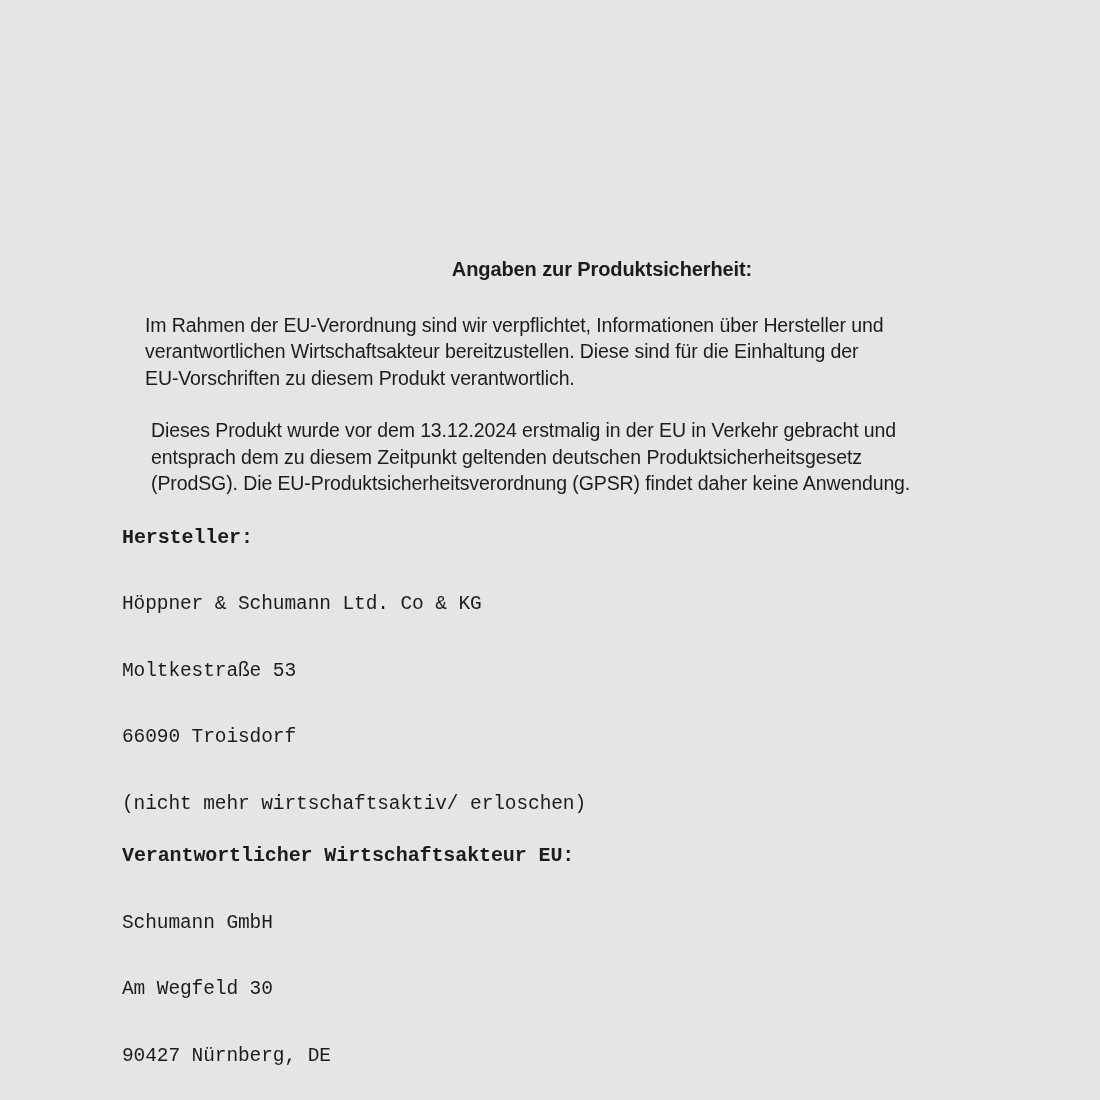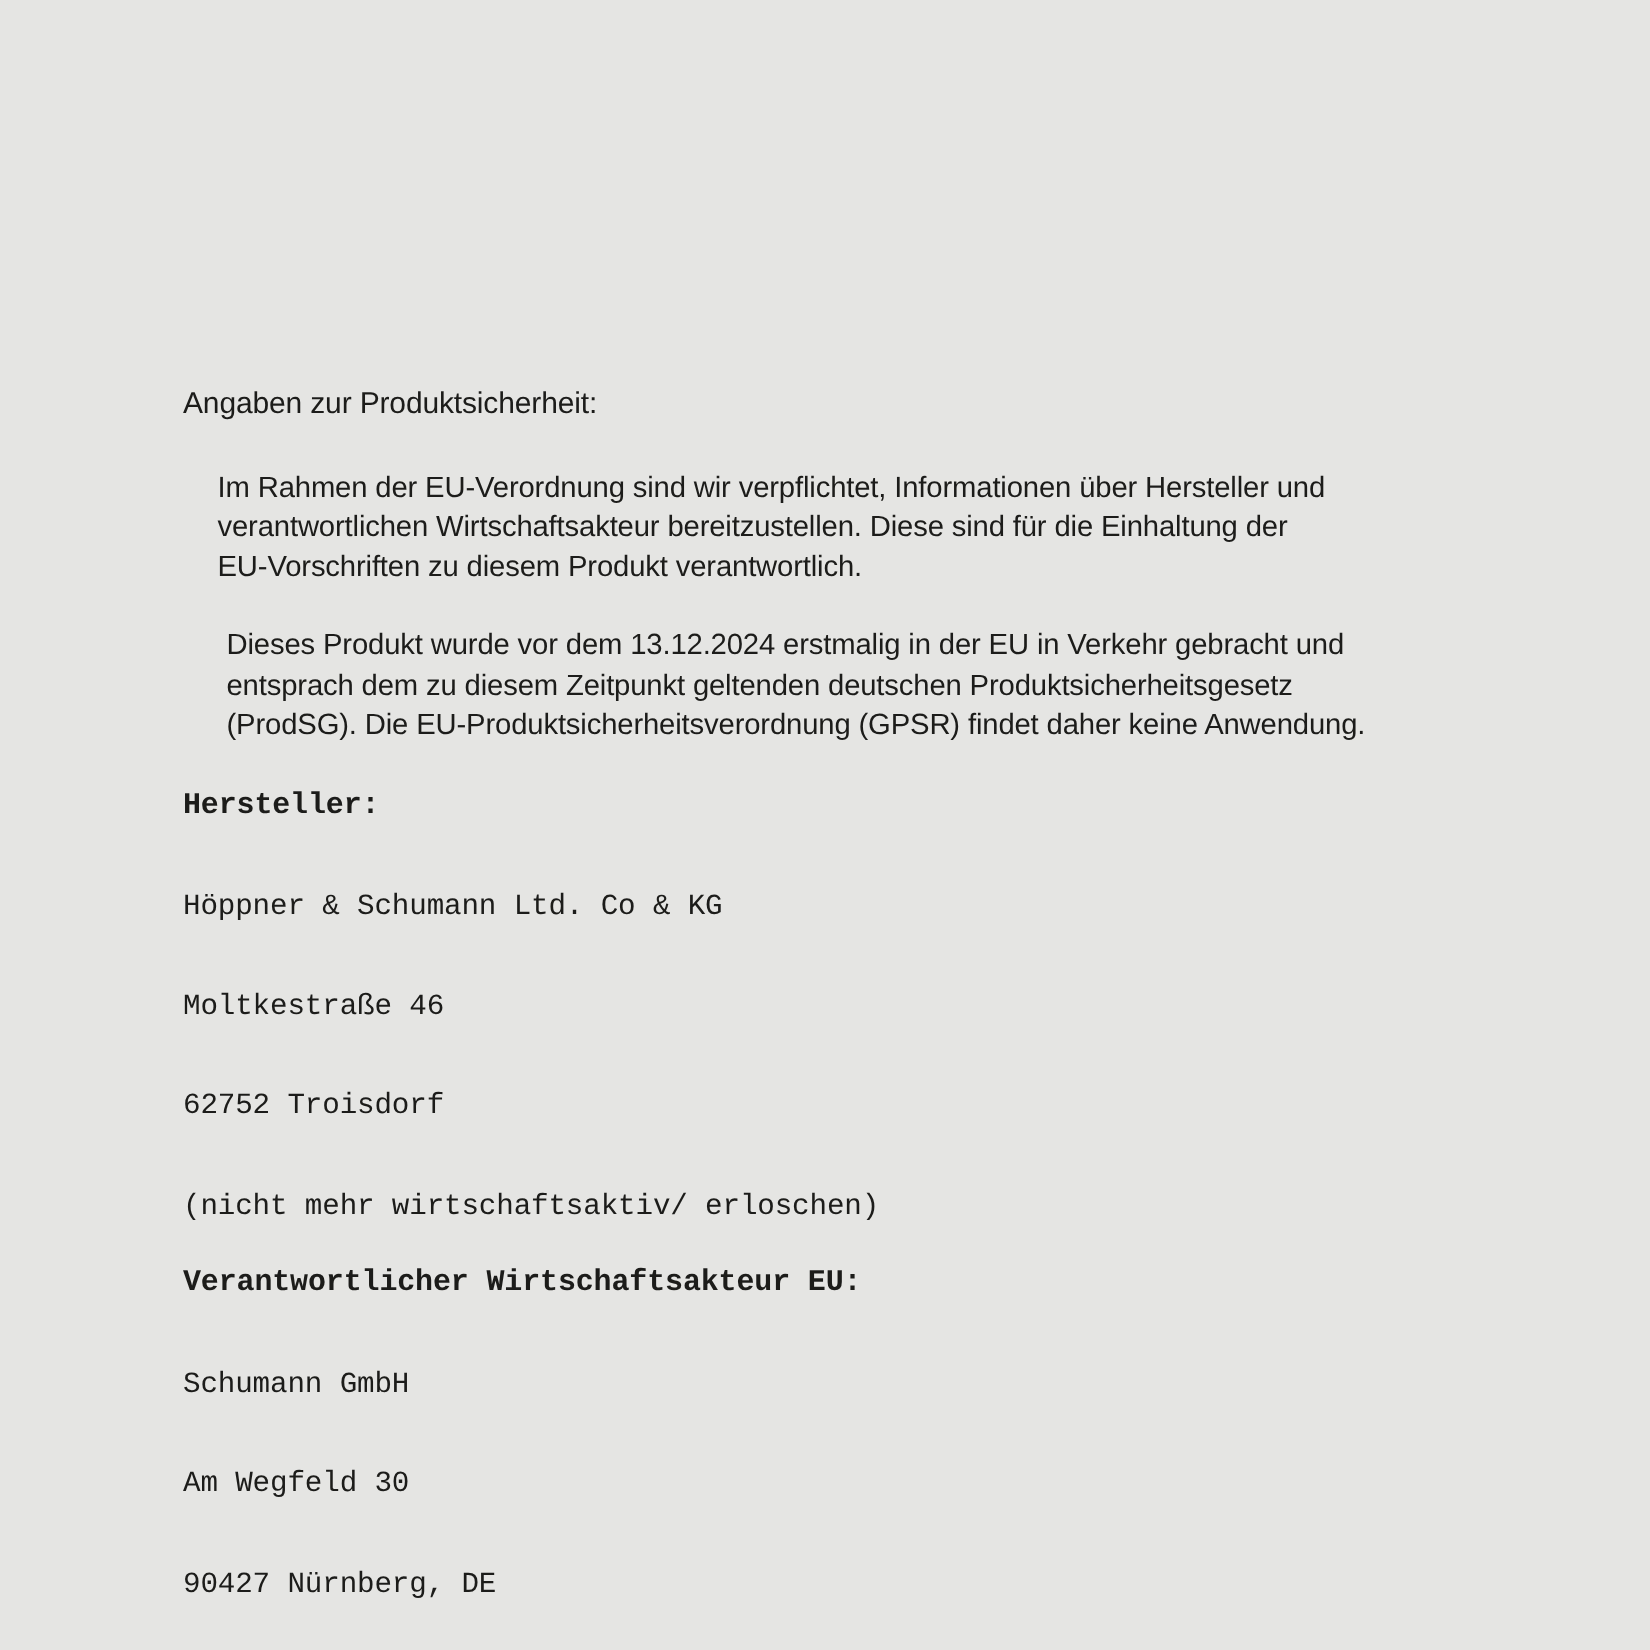--- a/index.html
+++ b/index.html
@@ -22,23 +22,24 @@
   .content {
     position: absolute;
     left: 122px;
     top: 256px;
     width: 960px;
   }
   .heading {
     margin: 0;
     font-size: 20px;
     line-height: 26.5px;
-    font-weight: 400;
+    font-weight: 700;
     letter-spacing: -0.1px;
     white-space: pre;
+    text-align: center;
   }
   .para {
     margin: 0;
     font-size: 19.5px;
     line-height: 26.5px;
     letter-spacing: -0.1px;
     white-space: pre;
   }
   .para-intro {
     margin-top: 29px;
@@ -82,22 +83,22 @@
 verantwortlichen Wirtschaftsakteur bereitzustellen. Diese sind für die Einhaltung der
 EU-Vorschriften zu diesem Produkt verantwortlich.</p>
 
     <p class="para para-grandfather">Dieses Produkt wurde vor dem 13.12.2024 erstmalig in der EU in Verkehr gebracht und
 entsprach dem zu diesem Zeitpunkt geltenden deutschen Produktsicherheitsgesetz
 (ProdSG). Die EU-Produktsicherheitsverordnung (GPSR) findet daher keine Anwendung.</p>
 
     <div class="block block-manufacturer">
       <div class="block-label">Hersteller:</div>
       <div class="line">Höppner &amp; Schumann Ltd. Co &amp; KG</div>
-      <div class="line">Moltkestraße 46</div>
-      <div class="line">62752 Troisdorf</div>
+      <div class="line">Moltkestraße 53</div>
+      <div class="line">66090 Troisdorf</div>
       <div class="line">(nicht mehr wirtschaftsaktiv/ erloschen)</div>
     </div>
 
     <div class="block block-responsible">
       <div class="block-label">Verantwortlicher Wirtschaftsakteur EU:</div>
       <div class="line">Schumann GmbH</div>
       <div class="line">Am Wegfeld 30</div>
       <div class="line">90427 Nürnberg, DE</div>
       <div class="line">erstmalig@aimzone.de</div>
     </div>

